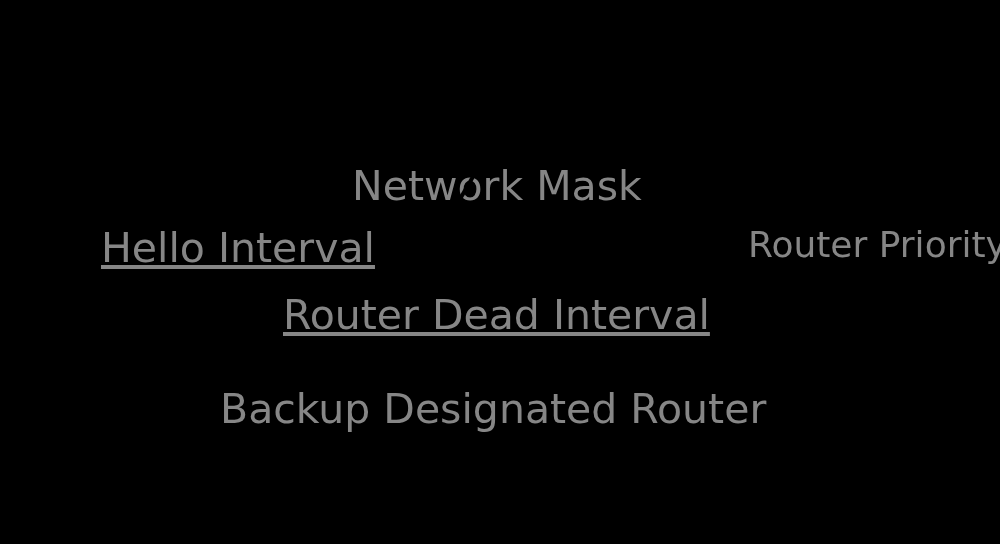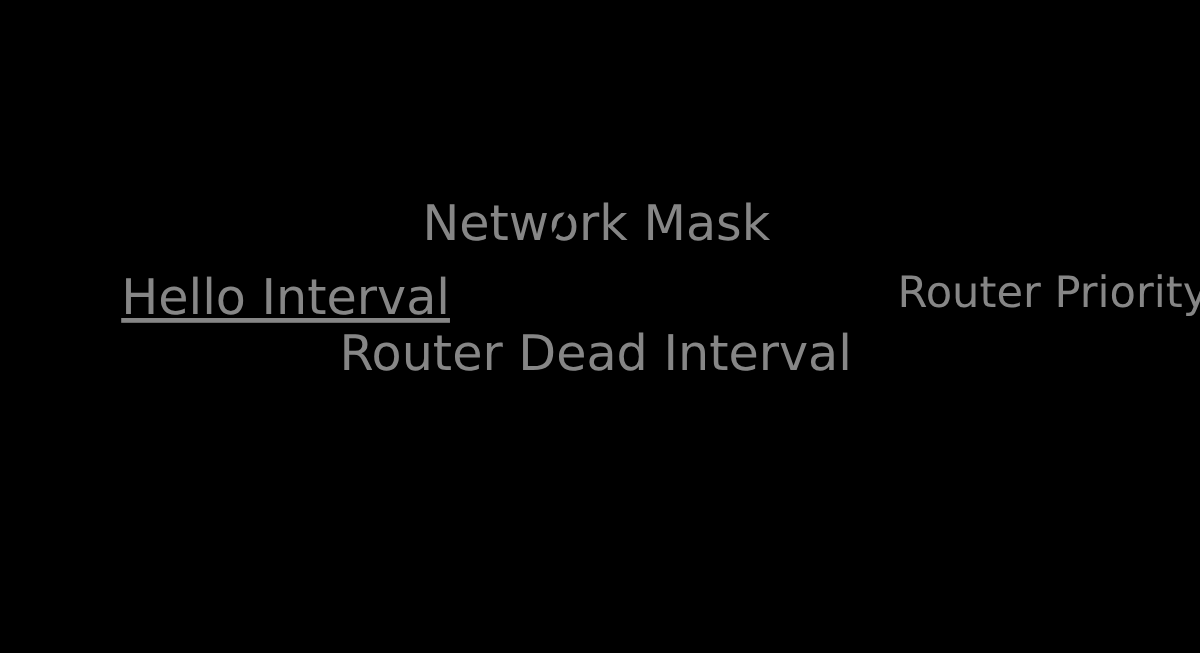--- a/index.html
+++ b/index.html
@@ -26,21 +26,21 @@
     line-height: 1;
     white-space: nowrap;
   }
   .label.small {
     font-size: 36px;
   }
   
   .pos-network-mask        { left: 352px; top: 166px; text-align: right; }
   .pos-hello-interval      { left: 101px; top: 228px; text-decoration: underline; }
   .pos-router-priority     { left: 748px; top: 227px; }
-  .pos-router-dead         { left: 283px; top: 274px; }
+  .pos-router-dead         { left: 283px; top: 295px; text-decoration: underline; }
   .pos-designated          { left: 303px; top: 332px; }
   .pos-backup-designated   { left: 220px; top: 389px; }
   .pos-active-neighbor     { left: 228px; top: 446px; }
   
   .leader-line {
     position: absolute;
     left: 465px;
     top: 163px;
     width: 4px;
     height: 48px;
@@ -56,17 +56,18 @@
 
   <div class="label pos-network-mask">Network Mask</div>
 
   <div class="label pos-hello-interval">Hello Interval</div>
 
   <div class="label small pos-router-priority">Router Priority</div>
 
   <div class="label pos-router-dead">Router Dead Interval</div>
 
 
+  <div class="label pos-backup-designated">Backup Designated Router</div>
 
 
   <div class="leader-line"></div>
 
 </div>
 
 </body></html>

